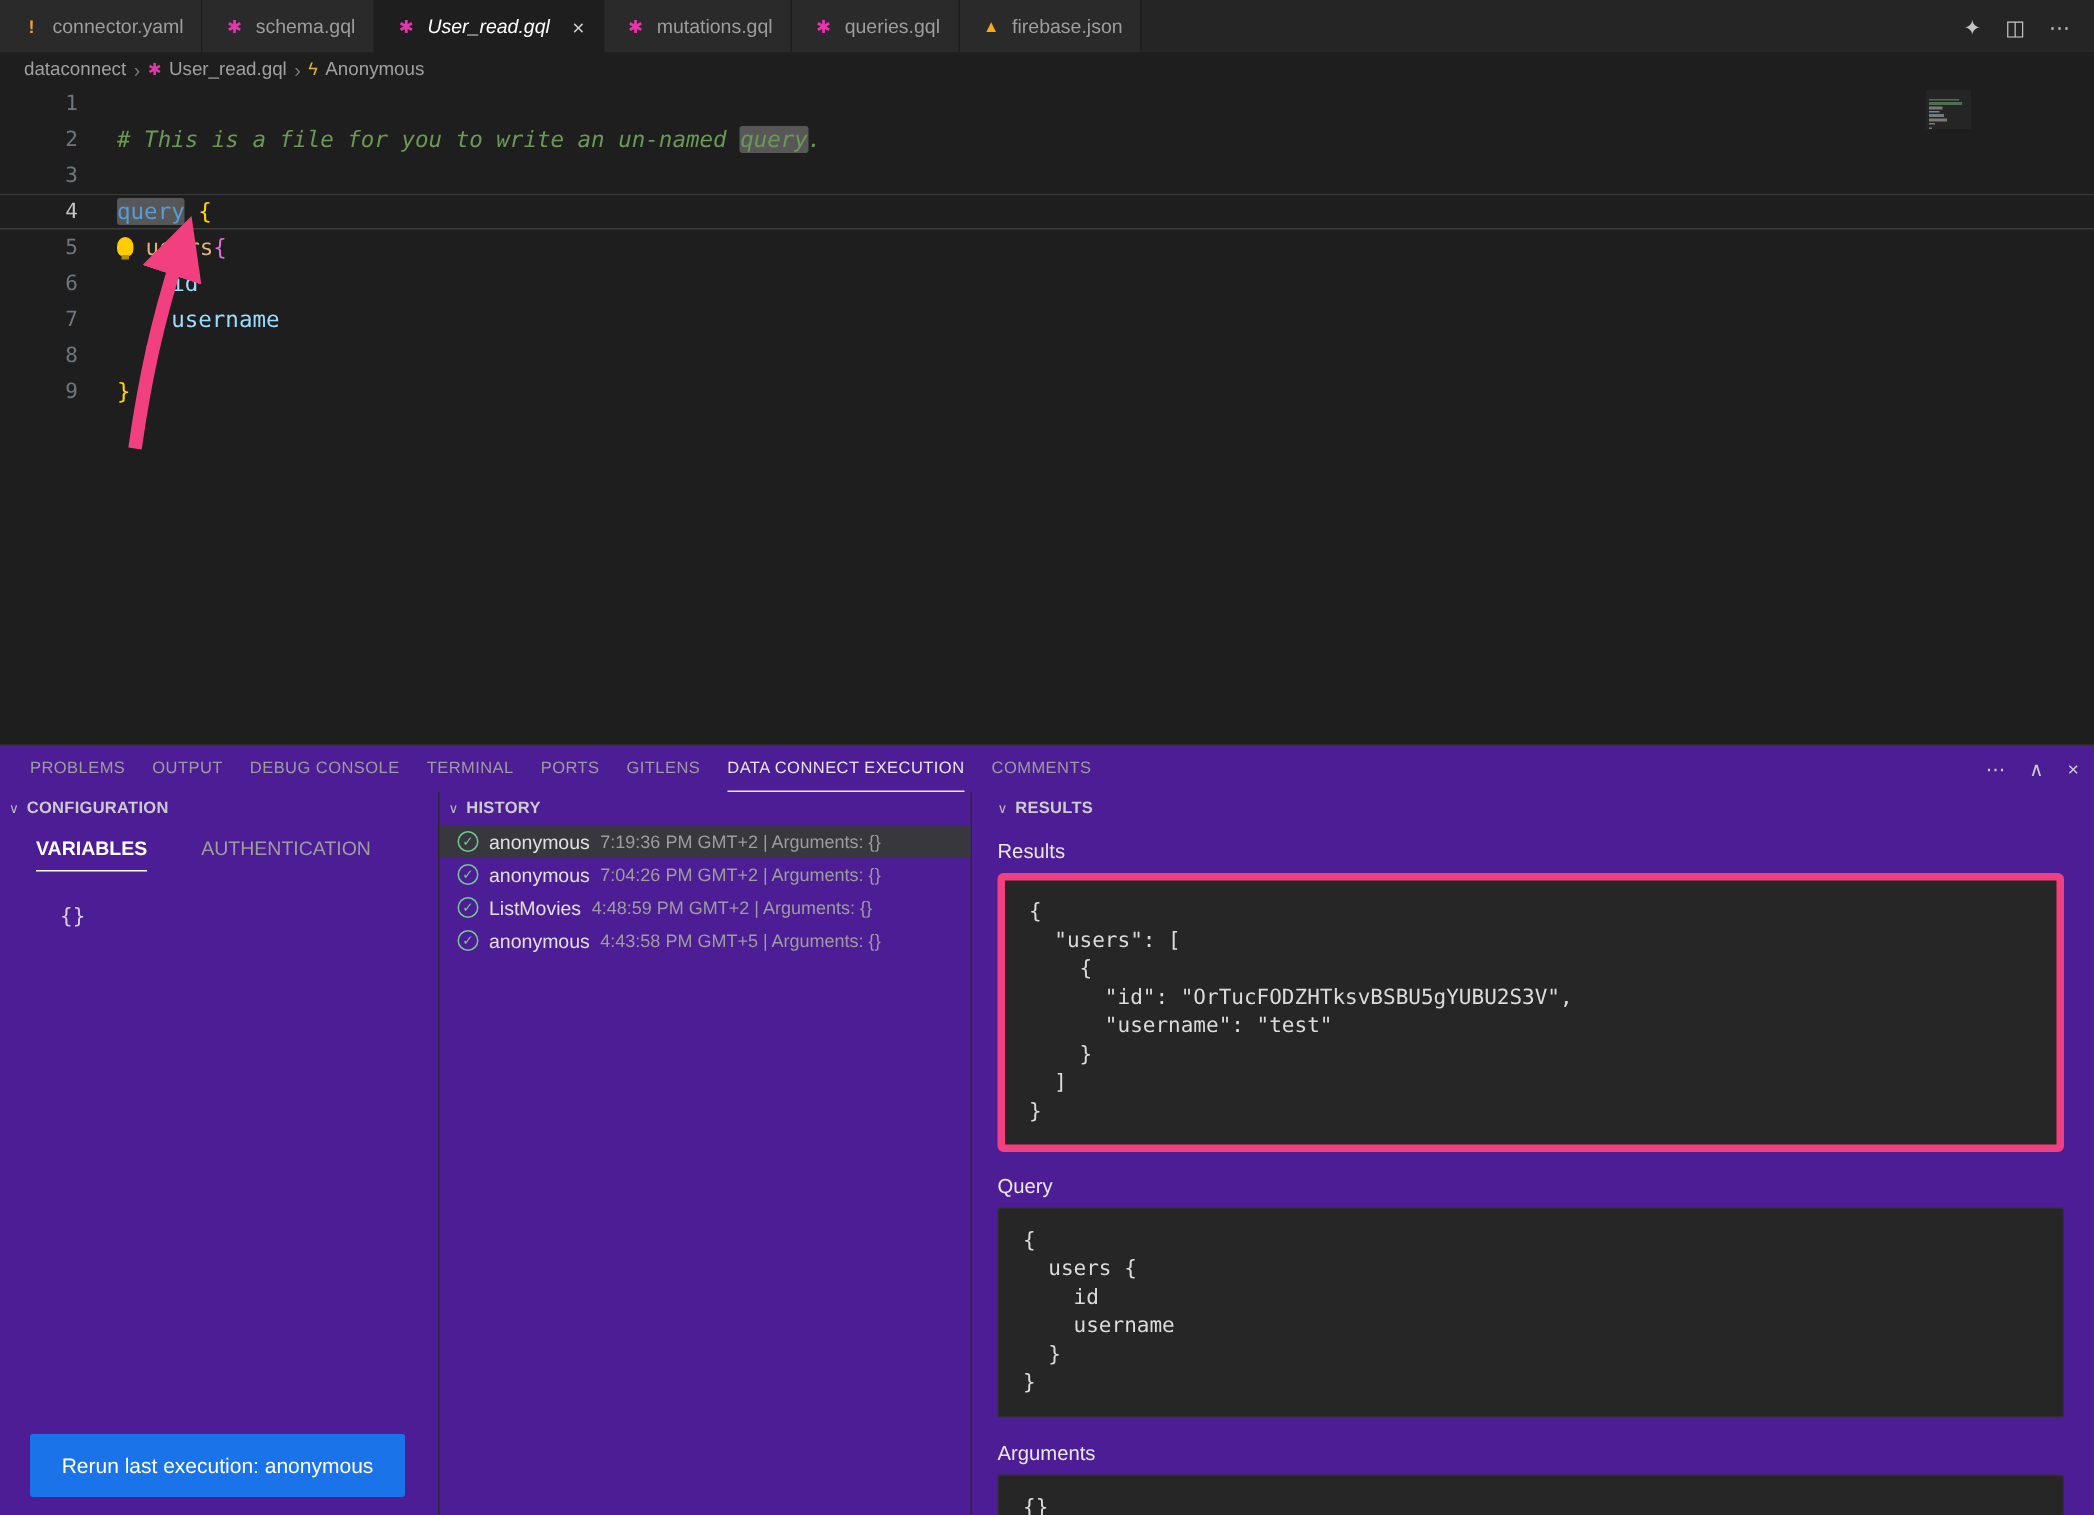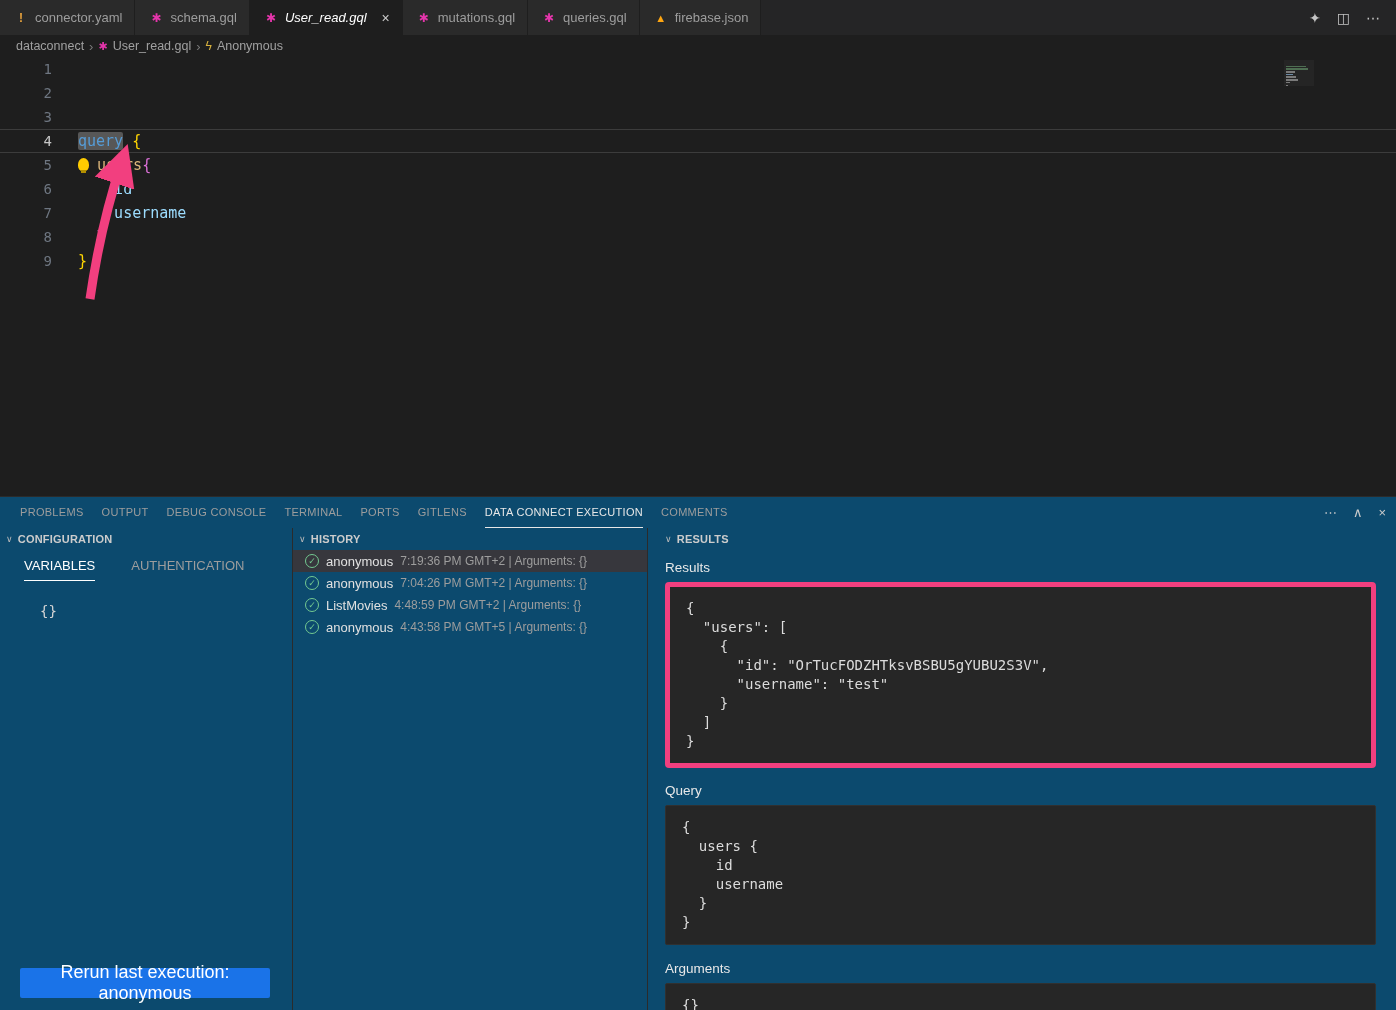--- a/index.html
+++ b/index.html
@@ -53,39 +53,39 @@
   .bulb { display:inline-block; width:11px; height:13px; margin-right:8px; position:relative; top:1px;
           background:#ffcc00; border-radius:50% 50% 40% 40%; }
   .bulb::after { content:""; position:absolute; bottom:-2px; left:3px; width:5px; height:3px; background:#b38f00; }
   .minimap { position:absolute; top:3px; right:82px; width:30px; height:26px; background:#252525; padding:3px 2px; }
   .minimap div { height:1.5px; margin-bottom:1.2px; }
   .arrow-svg { position:absolute; left:0; top:0; pointer-events:none; }
   .arrow-stroke { stroke:var(--accent-pink); }
   .arrow-fill { fill:var(--accent-pink); }
 
   
-  .panel { flex:1; background:#0c4a6e; border-top:1px solid #2b2b2b; display:flex; flex-direction:column; min-height:0; }
+  .panel { flex:1; background:#4c1d95; border-top:1px solid #2b2b2b; display:flex; flex-direction:column; min-height:0; }
   .panel-tabs { height:31px; flex:none; display:flex; align-items:stretch; padding:0 10px 0 20px; }
   .ptab { display:flex; align-items:center; margin-right:18px; font-size:11px; letter-spacing:.3px;
           color:#9d9d9d; border-bottom:1px solid transparent; cursor:pointer; text-transform:uppercase; }
   .ptab.active { color:#e7e7e7; border-bottom-color:#e7e7e7; }
   .panel-actions { margin-left:auto; display:flex; align-items:center; gap:16px; color:#cccccc; font-size:13px; }
   .panel-actions span { cursor:pointer; }
   .panel-body { flex:1; display:flex; min-height:0; }
   .col-header { height:22px; flex:none; display:flex; align-items:center; gap:5px; padding-left:6px;
                 font-size:11px; font-weight:700; color:#cccccc; letter-spacing:.2px; }
   .col-header .chev { font-size:9px; color:#bbbbbb; font-weight:400; cursor:pointer; }
 
   .col-config { width:293px; flex:none; border-right:1px solid #2b2b2b; position:relative; display:flex; flex-direction:column; }
   .cfg-tabs { display:flex; gap:36px; padding:8px 0 0 24px; font-size:13px; }
   .cfg-tab { color:#9d9d9d; padding-bottom:7px; border-bottom:1px solid transparent; cursor:pointer; }
-  .cfg-tab.active { color:#ffffff; border-bottom-color:#ffffff; }
+  .cfg-tab.active { color:#ffffff; border-bottom-color:#ffffff;font-weight:bold; }
   .cfg-value { margin:22px 0 0 40px; font-family:"DejaVu Sans Mono", monospace; font-size:14px; color:#d4d4d4; }
-  .rerun-btn { position:absolute; left:20px; right:22px; bottom:12px; height:30px; background:var(--button-blue);
-               color:#ffffff; font-size:18px; display:flex; align-items:center; justify-content:center;
+  .rerun-btn { position:absolute; left:20px; right:22px; bottom:12px; height:42px; background:var(--button-blue);
+               color:#ffffff; font-size:14px; display:flex; align-items:center; justify-content:center;
                border:none; border-radius:2px; cursor:pointer; font-family:"Liberation Sans", sans-serif; }
 
   .col-history { width:355px; flex:none; border-right:1px solid #2b2b2b; display:flex; flex-direction:column; }
   .hrow { height:22px; flex:none; display:flex; align-items:center; padding-left:12px; font-size:13px; cursor:pointer; }
   .hrow.selected { background:#37373d; }
   .check { width:14px; height:14px; flex:none; border:1px solid var(--success); border-radius:50%;
            color:var(--success); font-size:9px; display:inline-flex; align-items:center; justify-content:center; }
   .hname { margin-left:7px; color:#e0e0e0; }
   .hmeta { margin-left:7px; color:#9d9d9d; font-size:12px; }
 
@@ -142,21 +142,21 @@
       <span class="bc-icon ic-graphql">✱</span>
       <span class="bc-item">User_read.gql</span>
       <span class="bc-sep">›</span>
       <span class="bc-icon ic-operation">ϟ</span>
       <span class="bc-item">Anonymous</span>
     </div>
 
   <div class="editor">
     <div>
         <div class="line"><span class="ln">1</span><span class="lc"></span></div>
-        <div class="line"><span class="ln">2</span></div>
+        <div class="line"><span class="ln">2</span><span class="lc"><span class="tk-comment"># This is a file for you to write an un-named </span><span class="tk-comment tk-hl">query</span><span class="tk-comment">.</span></span></div>
         <div class="line"><span class="ln">3</span></div>
         <div class="line current"><span class="ln">4</span><span class="lc"><span class="tk-kw tk-hl">query</span><span class=""> </span><span class="tk-b1">{</span></span></div>
         <div class="line"><span class="ln">5</span><span class="lc"><span class="bulb"></span><span class="tk-field">users</span><span class="tk-b2">{</span></span></div>
         <div class="line"><span class="ln">6</span><span class="lc"><span class="tk-prop">    id</span></span></div>
         <div class="line"><span class="ln">7</span><span class="lc"><span class="tk-prop">    username</span></span></div>
         <div class="line"><span class="ln">8</span><span class="lc"><span class="">  </span><span class="tk-b2">}</span></span></div>
         <div class="line"><span class="ln">9</span><span class="lc"><span class="tk-b1">}</span></span></div>
       </div>
 
     <div class="minimap">

